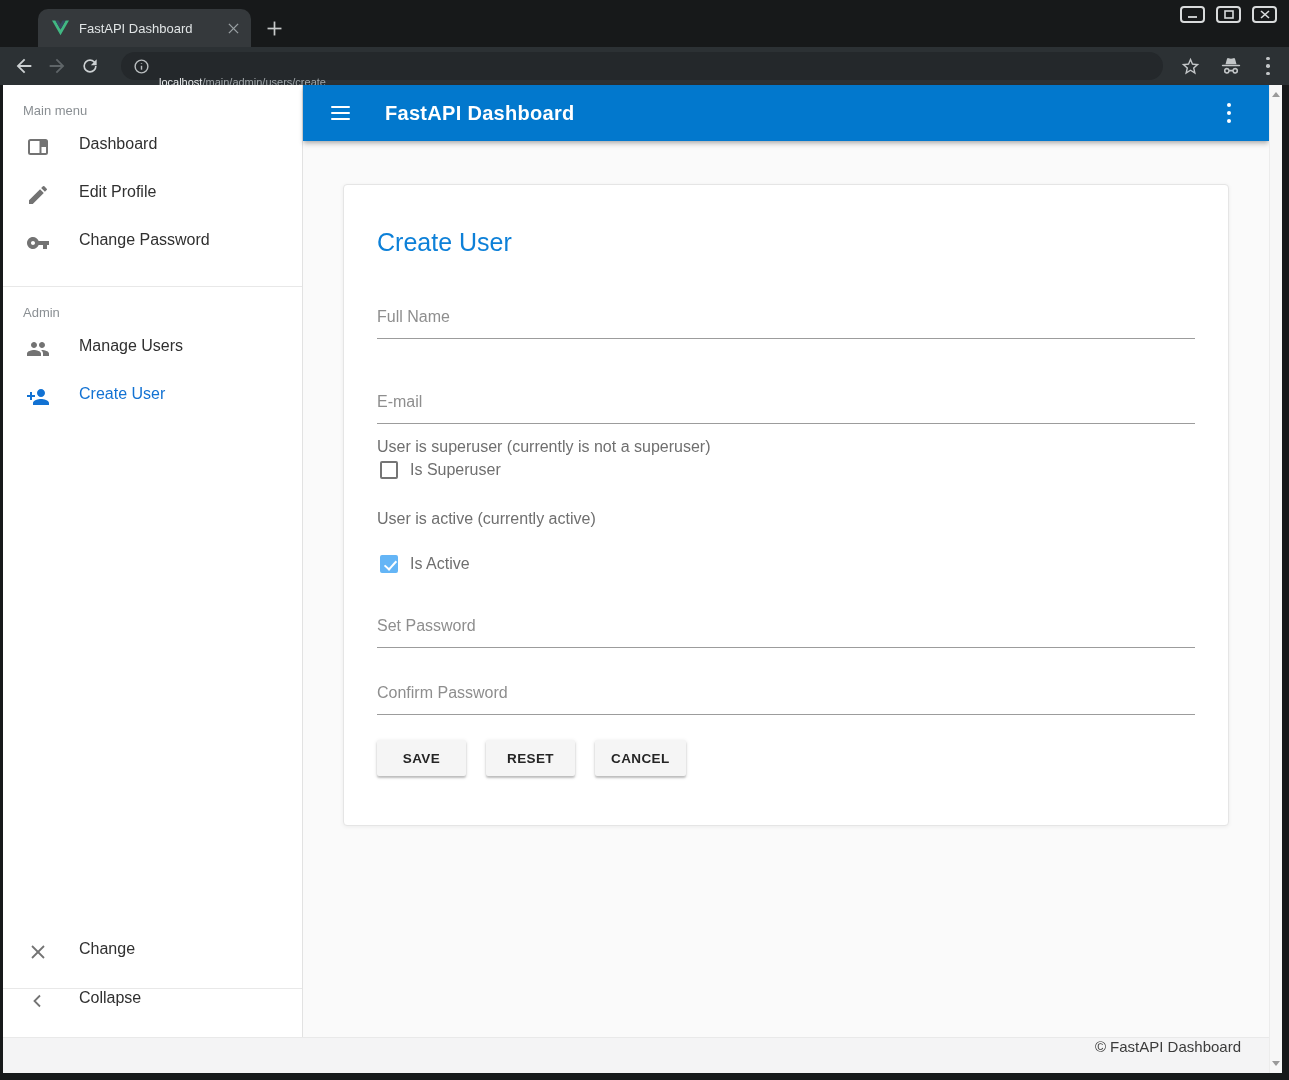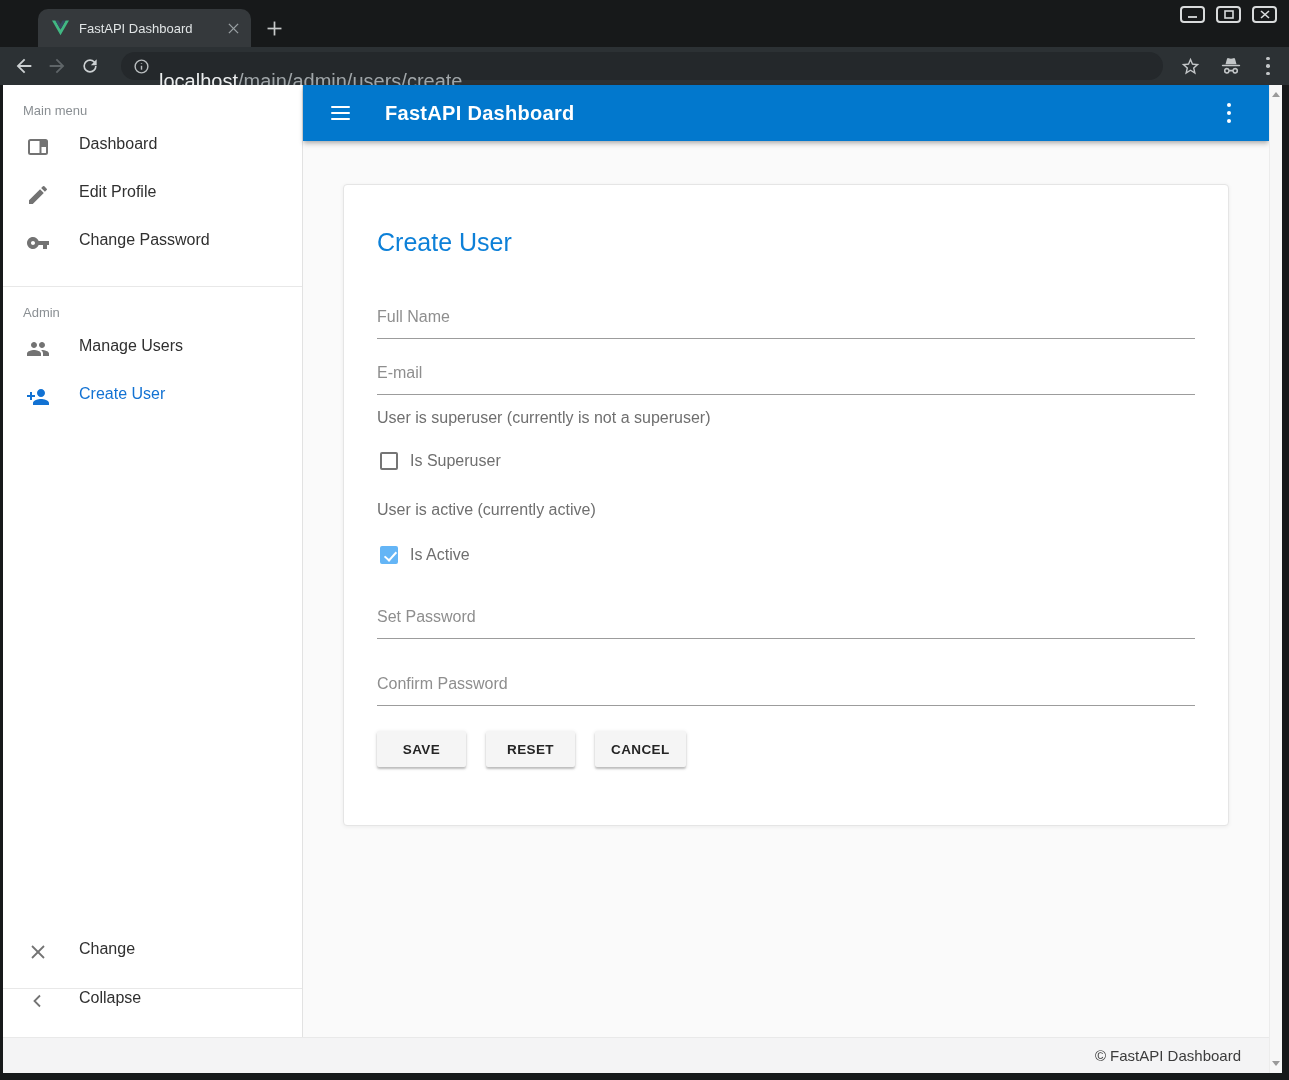--- a/index.html
+++ b/index.html
@@ -27,21 +27,21 @@
     position:absolute; left:0; top:47px; width:1289px; height:38px;
     background:#2c3134; display:flex; align-items:center; padding:0 12px;
   }
   .nav-ic { width:24px; height:24px; margin-right:9px; color:#ccd0d2; flex:none; display:flex; align-items:center; justify-content:center; }
   .nav-ic.dim { color:#5f6568; }
   .urlbar {
     flex:1; height:28px; margin:0 10px; background:#24282b; border-radius:14px;
     display:flex; align-items:center; padding:0 12px; min-width:0;
   }
   .info-ic { width:17px; height:17px; color:#b9bdbf; margin-right:9px; flex:none; }
-  .url-text { font-size:20px; white-space:nowrap;margin-top:31px; }
+  .url-text { font-size:11px; white-space:nowrap;margin-top:31px; }
   .url-host { color:#eceeef; }
   .url-path { color:#a0a6a9; }
   .tb-right { display:flex; align-items:center; gap:19px; margin-left:6px; margin-right:2px; }
   .tb-ic { width:22px; height:22px; color:#c3c6c8; display:flex; align-items:center; justify-content:center; }
 
   
   .appbar {
     position:absolute; left:303px; top:85px; width:966px; height:56px;
     background:#0278cd; display:flex; align-items:center; padding:0 33px 0 25px;
     box-shadow:0 2px 4px -1px rgba(0,0,0,.25), 0 4px 5px 0 rgba(0,0,0,.12);
@@ -76,49 +76,49 @@
     padding:0 33px;
   }
   .card-title { margin-top:40px; font-size:25px; line-height:34px; font-weight:400; color:#0d80d8; }
   .tfield input {
     width:100%; border:0; border-bottom:1px solid #9c9c9c; background:transparent;
     font-family:"Liberation Sans", sans-serif;
     font-size:16px; color:#222; padding:6px 0 12px; outline:none; display:block;
   }
   .tfield input::placeholder { color:#8e8e8e; opacity:1; }
   .mt-fullname { margin-top:43px; }
-  .mt-email { margin-top:19px; }
+  .mt-email { margin-top:48px; }
   .mt-setpw { margin-top:35px; }
   .mt-confirmpw { margin-top:30px; }
   .hint { font-size:16px; line-height:22px; color:#6f6f6f; }
   .mt-hint1 { margin-top:12px; }
   .mt-hint2 { margin-top:26px; }
   .check-row { display:flex; align-items:center; height:24px; cursor:pointer; }
-  .mt-check1 { margin-top:20px; }
+  .mt-check1 { }
   .mt-check2 { margin-top:22px; }
   .cbox { width:18px; height:18px; border:2px solid #757575; border-radius:2px; margin-left:3px; flex:none; position:relative; }
   .cbox.checked { background:#64b5f6; border-color:#64b5f6; }
   .cbox.checked::after {
     content:""; position:absolute; left:5px; top:1px; width:5px; height:10px;
     border:solid #fff; border-width:0 2px 2px 0; transform:rotate(42deg);
   }
   .cbox-label { font-size:16px; color:#6f6f6f; margin-left:12px; }
   .btn-row { margin-top:25px; display:flex; gap:20px; }
   .btn {
     min-width:89px; height:36px; padding:0 16px;
     background:#f5f5f5; border:0; border-radius:2px;
     box-shadow:0 2px 2px rgba(0,0,0,.2), 0 1px 4px rgba(0,0,0,.12);
     font-family:"Liberation Sans", sans-serif;
     font-size:13.5px; font-weight:600; letter-spacing:.4px; color:#252525; cursor:pointer;
   }
 
   .footer {
     position:absolute; left:3px; top:1037px; width:1266px; height:36px;
     background:#f4f4f5; border-top:1px solid #e9e9e9;
-    display:flex; align-items:center; justify-content:flex-end; padding-right:28px;
+    display:flex; justify-content:flex-end; padding-right:28px;
     font-size:15px; color:#3c3c3c; z-index:2;
   }
   .scrollbar {
     position:absolute; left:1269px; top:85px; width:13px; height:988px;
     background:#f7f7f7; border-left:1px solid #ececec; z-index:5;
   }
   .sb-up { position:absolute; top:7px; left:2px; width:0; height:0; border-left:4.5px solid transparent; border-right:4.5px solid transparent; border-bottom:5px solid #9a9a9a; }
   .sb-down { position:absolute; bottom:7px; left:2px; width:0; height:0; border-left:4.5px solid transparent; border-right:4.5px solid transparent; border-top:5px solid #9a9a9a; }
 </style>
 </head>

